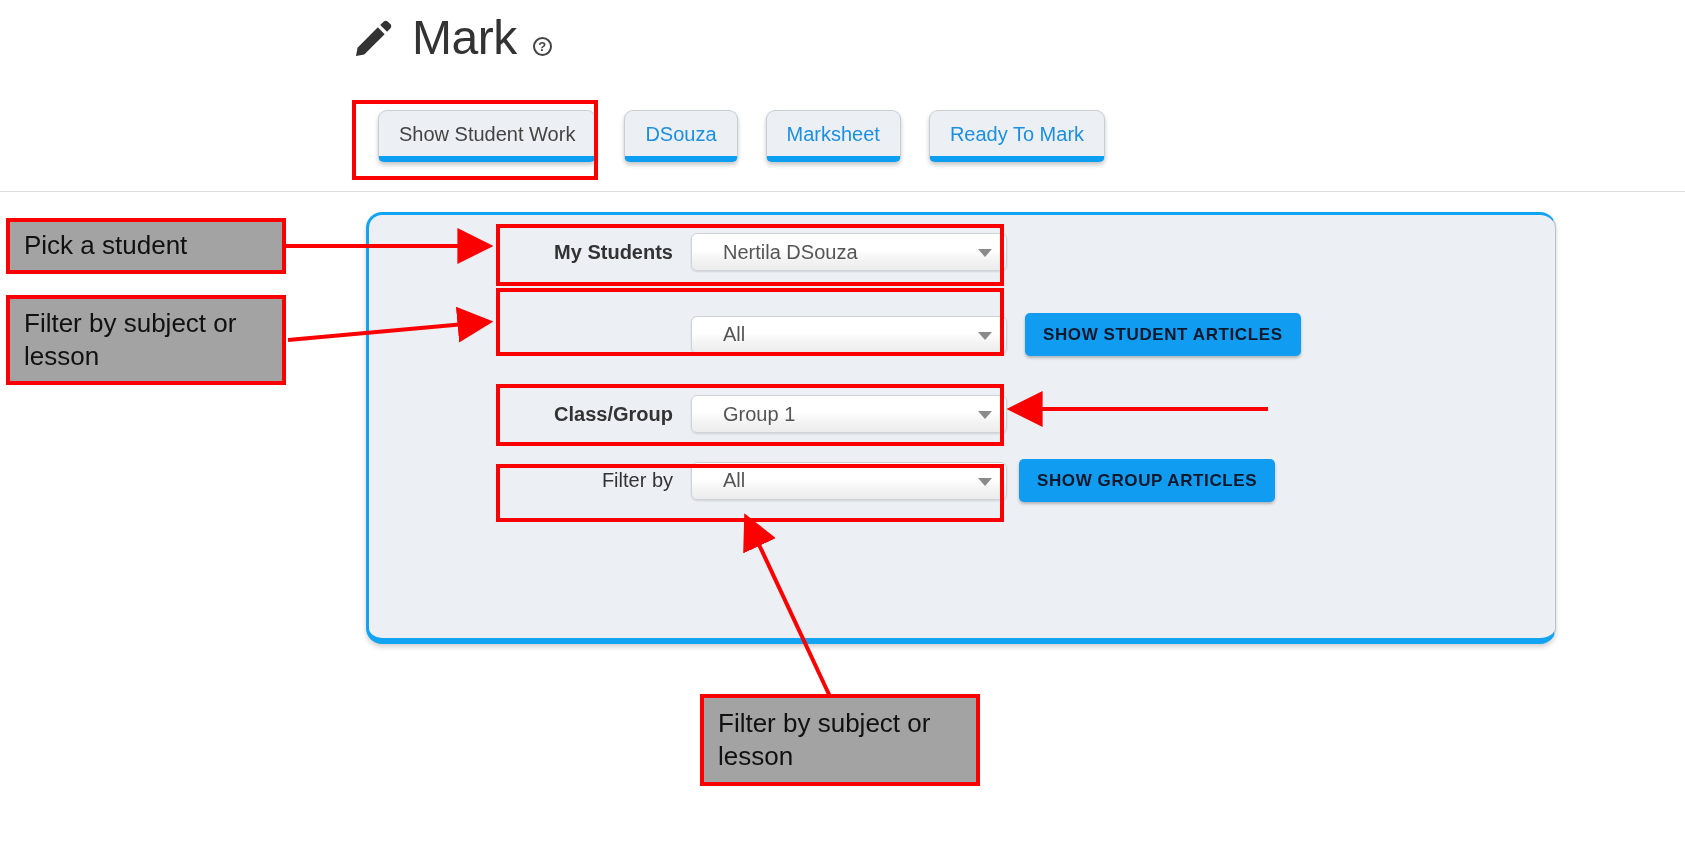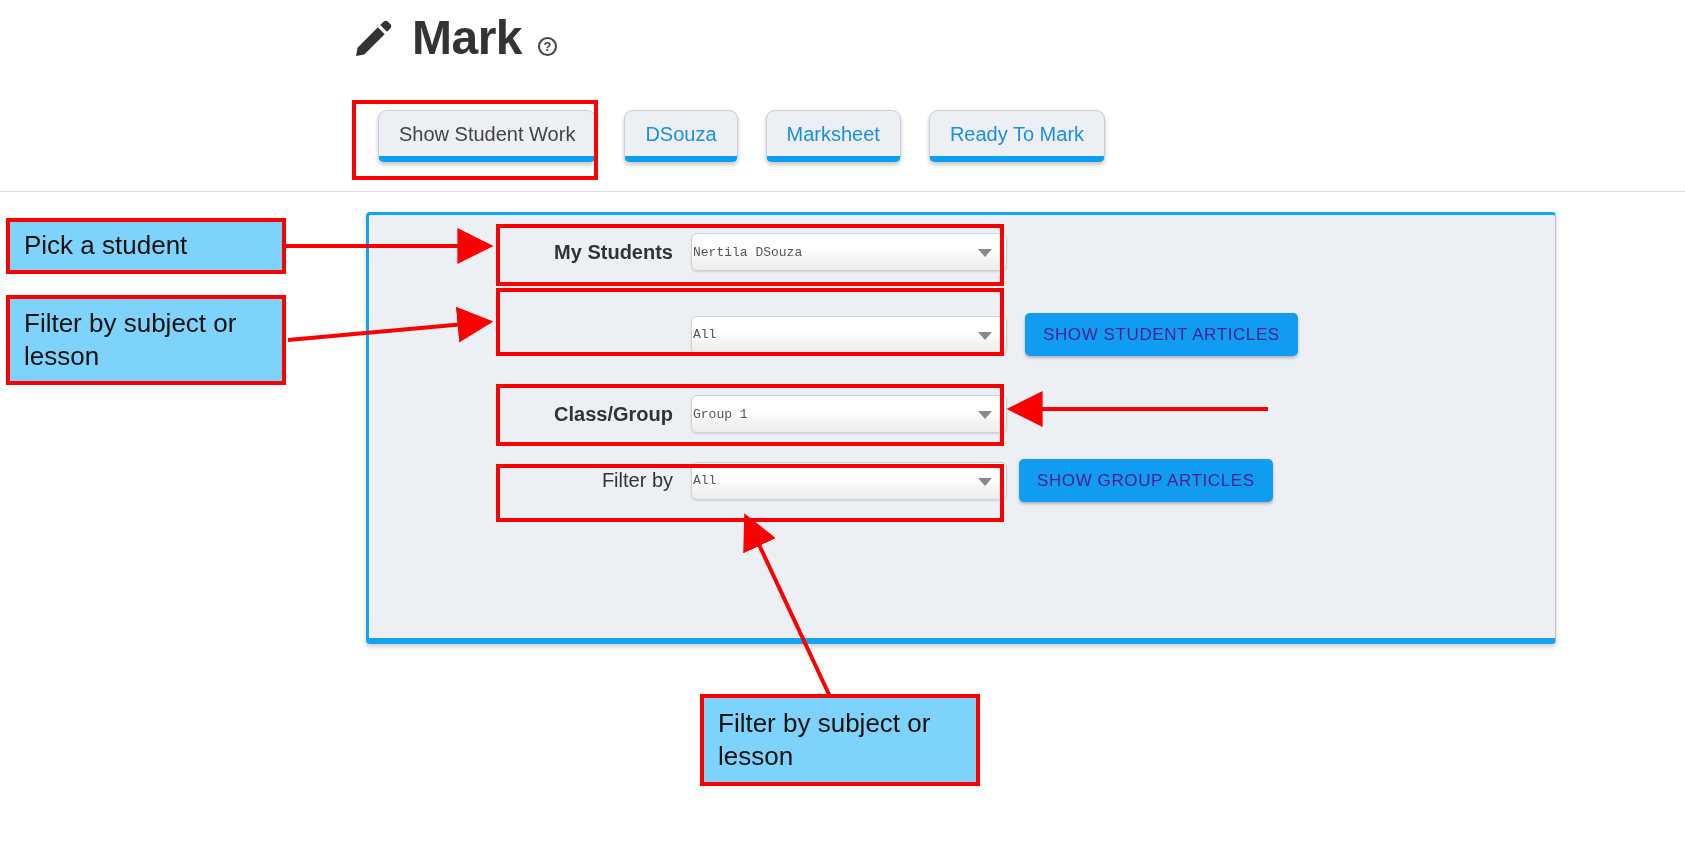--- a/index.html
+++ b/index.html
@@ -20,21 +20,21 @@
   #title-row {
     position: absolute;
     left: 352px; top: 14px;
     display: flex;
     align-items: center;
     gap: 16px;
   }
   #pencil-icon { display: block; }
   #page-title {
     font-size: 48px;
-    font-weight: bold;
+    font-weight: normal;
     color: #333333;
     letter-spacing: -0.5px;
     line-height: 1;
   }
   #help-icon {
     width: 19px; height: 19px;
     border: 2px solid #444;
     border-radius: 50%;
     font-size: 13px;
     font-weight: bold;
@@ -83,21 +83,21 @@
   
   #main-panel {
     position: absolute;
     left: 366px; top: 212px;
     width: 1190px; height: 432px;
     background: #eceff4;
     border: 1px solid #b9c2cc;
     border-top: 3px solid #13a3f3;
     border-left: 3px solid #13a3f3;
     border-bottom: 6px solid #13a3f3;
-    border-radius: 4px;
+    border-radius: 16px;
     box-shadow: 0 3px 5px rgba(0,0,0,0.18);
   }
 
   .form-row {
     position: absolute;
     display: flex;
     align-items: center;
   }
   .row-label {
     font-size: 20px;
@@ -114,57 +114,56 @@
     height: 38px;
     border: 1px solid #cfd3d8;
     border-radius: 6px;
     background: linear-gradient(to bottom, #ffffff 0%, #ffffff 45%, #f4f4f4 70%, #ececec 100%);
     box-shadow: 0 1px 2px rgba(0,0,0,0.12);
     display: flex;
     align-items: center;
     cursor: pointer;
   }
   .dropdown-value {
-    font-size: 13px;
+    font-size: 20px;
     color: #555555;
-    padding-left: 1px;
+    padding-left: 31px;
     white-space: nowrap;
     overflow: hidden;
-    font-family: Liberation Mono, monospace;
   }
   .dropdown-arrow {
     position: absolute;
     right: 14px; top: 50%;
     margin-top: -3px;
     width: 0; height: 0;
     border-left: 7px solid transparent;
     border-right: 7px solid transparent;
     border-top: 8px solid #8a8a8a;
   }
 
   .blue-btn {
     background: #109cf1;
-    color: #4c1d95;
+    color: #0f172a;
     font-size: 17px;
-    font-weight: normal;
+    font-weight: bold;
     letter-spacing: 0.6px;
     border: none;
     border-radius: 5px;
     padding: 12px 18px 11px 18px;
     box-shadow: 0 2px 3px rgba(0,0,0,0.25);
     white-space: nowrap;
     cursor: pointer;
     font-family: "Liberation Sans", sans-serif;
   }
 
   
   .anno-box {
     position: absolute;
     border: 4px solid #fa0000;
-    background: #7dd3fc;
+    background: #a3a3a3;
     display: flex;
     align-items: center;
     padding: 8px 14px;
     z-index: 40;
   }
   .anno-text {
     font-size: 26px;
     color: #111111;
     line-height: 1.28;
   }

